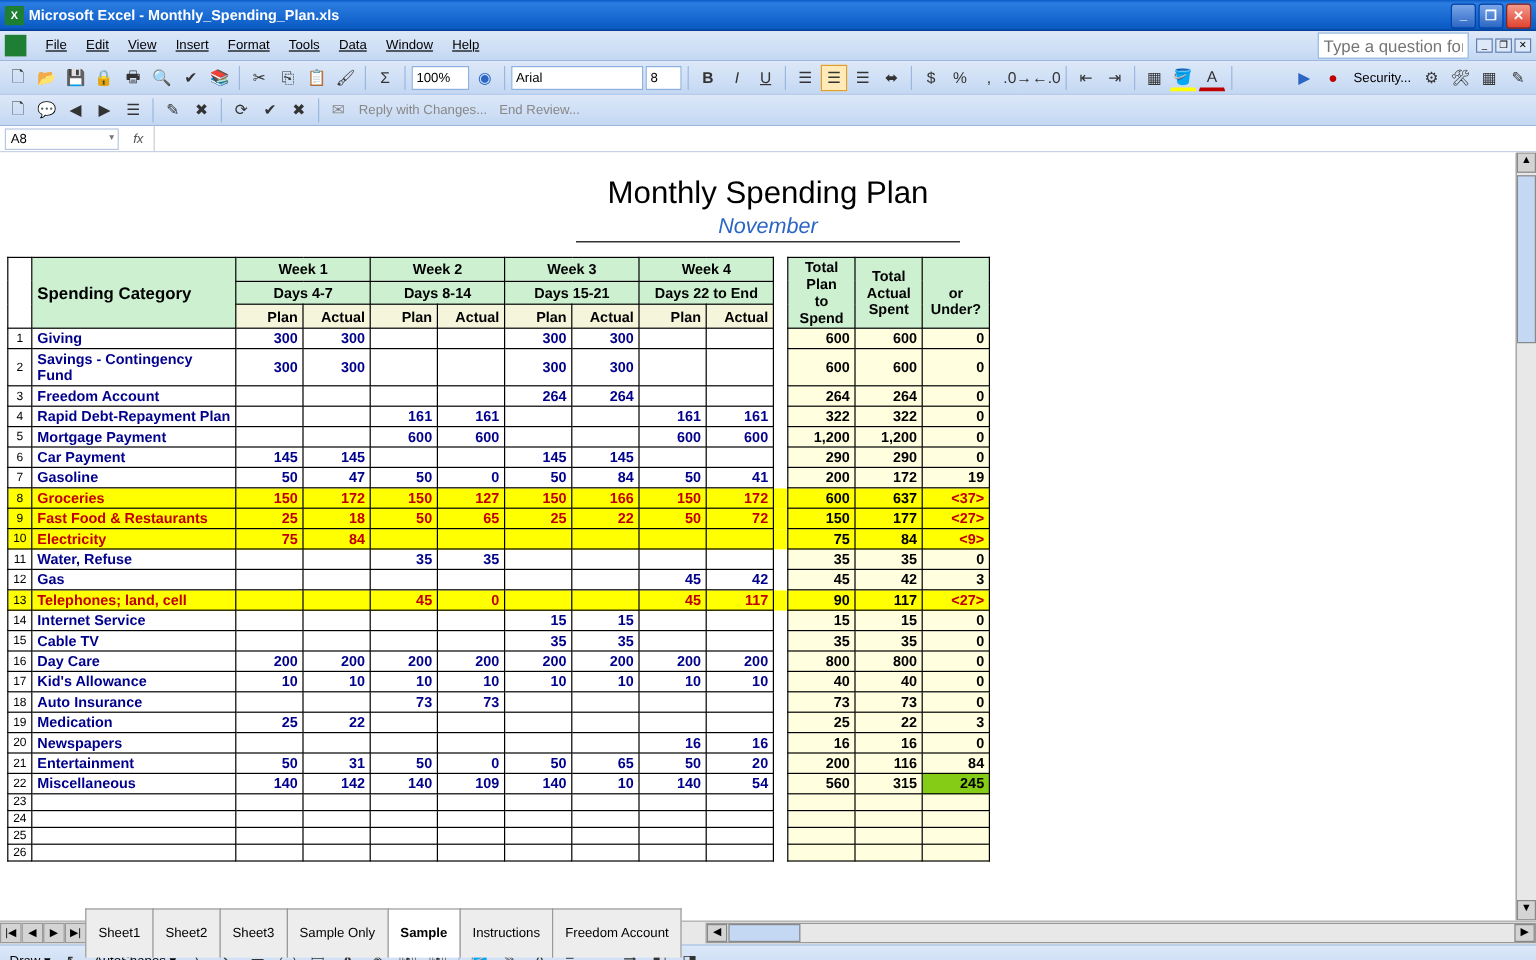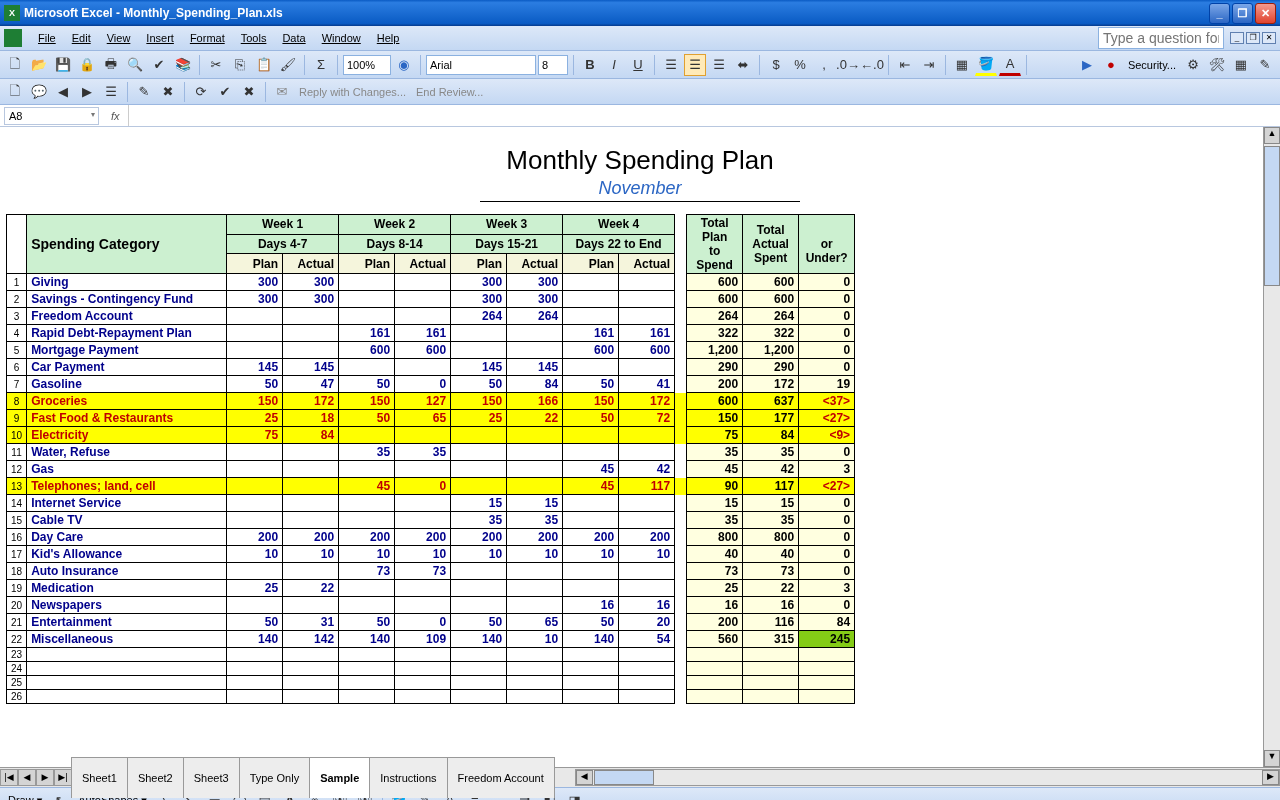--- a/index.html
+++ b/index.html
@@ -44,21 +44,21 @@
 .worksheet { position: relative; background: #fff; height: 640px; overflow: hidden; }
 .sheet-title { text-align: center; font-family: Arial; font-size: 26px; margin-top: 18px; }
 .sheet-sub { text-align: center; font-family: Arial; font-size: 18px; font-style: italic; color: #2B66C4; border-bottom: 1.5px solid #000; width: 320px; margin: 2px auto 12px; padding-bottom: 2px; }
 
 .grid-wrap { margin-left: 6px; }
 table.budget { border-collapse: collapse; font-family: Arial; font-size: 12px; }
 table.budget th, table.budget td { border: 1px solid #000; padding: 1px 4px; }
 .hdr-green { background: #CCF0D0; font-weight: bold; text-align: center; }
 .hdr-pale { background: #F5F5DC; font-weight: bold; text-align: center; }
 .col-rownum { width: 18px; text-align: center; background: #fff; font-size: 10px; }
-.col-cat { width: 200px; text-align: left; font-weight: bold; padding-left: 6px; }
+.col-cat { width: 170px; text-align: left; font-weight: bold; padding-left: 6px; }
 .col-pa { width: 56px; text-align: right; font-weight: bold; padding-right: 4px; }
 .cat-blue { color: #00008B; }
 .cat-red { color: #C00000; }
 .row-yellow td { background: #FFFF00 !important; }
 .gap-col { border: none !important; width: 12px; background: #fff; }
 .totalcell { width: 56px; text-align: right; font-weight: bold; padding-right: 4px; }
 .angle-red { color: #C00000; }
 
 
 .tab-row { height: 20px; background: #E8E8E8; border-top: 1px solid #999; display: flex; align-items: center; font-size: 11px; }
@@ -663,21 +663,21 @@
   <div class="tab-nav">
     <span>|◀</span>
     <span>◀</span>
     <span>▶</span>
     <span>▶|</span>
   </div>
   <div id="tabs" style="display:flex">
       <div class="sheet-tab">Sheet1</div>
       <div class="sheet-tab">Sheet2</div>
       <div class="sheet-tab">Sheet3</div>
-      <div class="sheet-tab">Type Only</div>
+      <div class="sheet-tab">Sample Only</div>
       <div class="sheet-tab active">Sample</div>
       <div class="sheet-tab">Instructions</div>
       <div class="sheet-tab">Freedom Account</div>
     </div>
   <div class="hscroll">
     <div class="arrow" style="left:0">◀</div>
     <div class="thumb"></div>
     <div class="arrow" style="right:0">▶</div>
   </div>
 </div>

